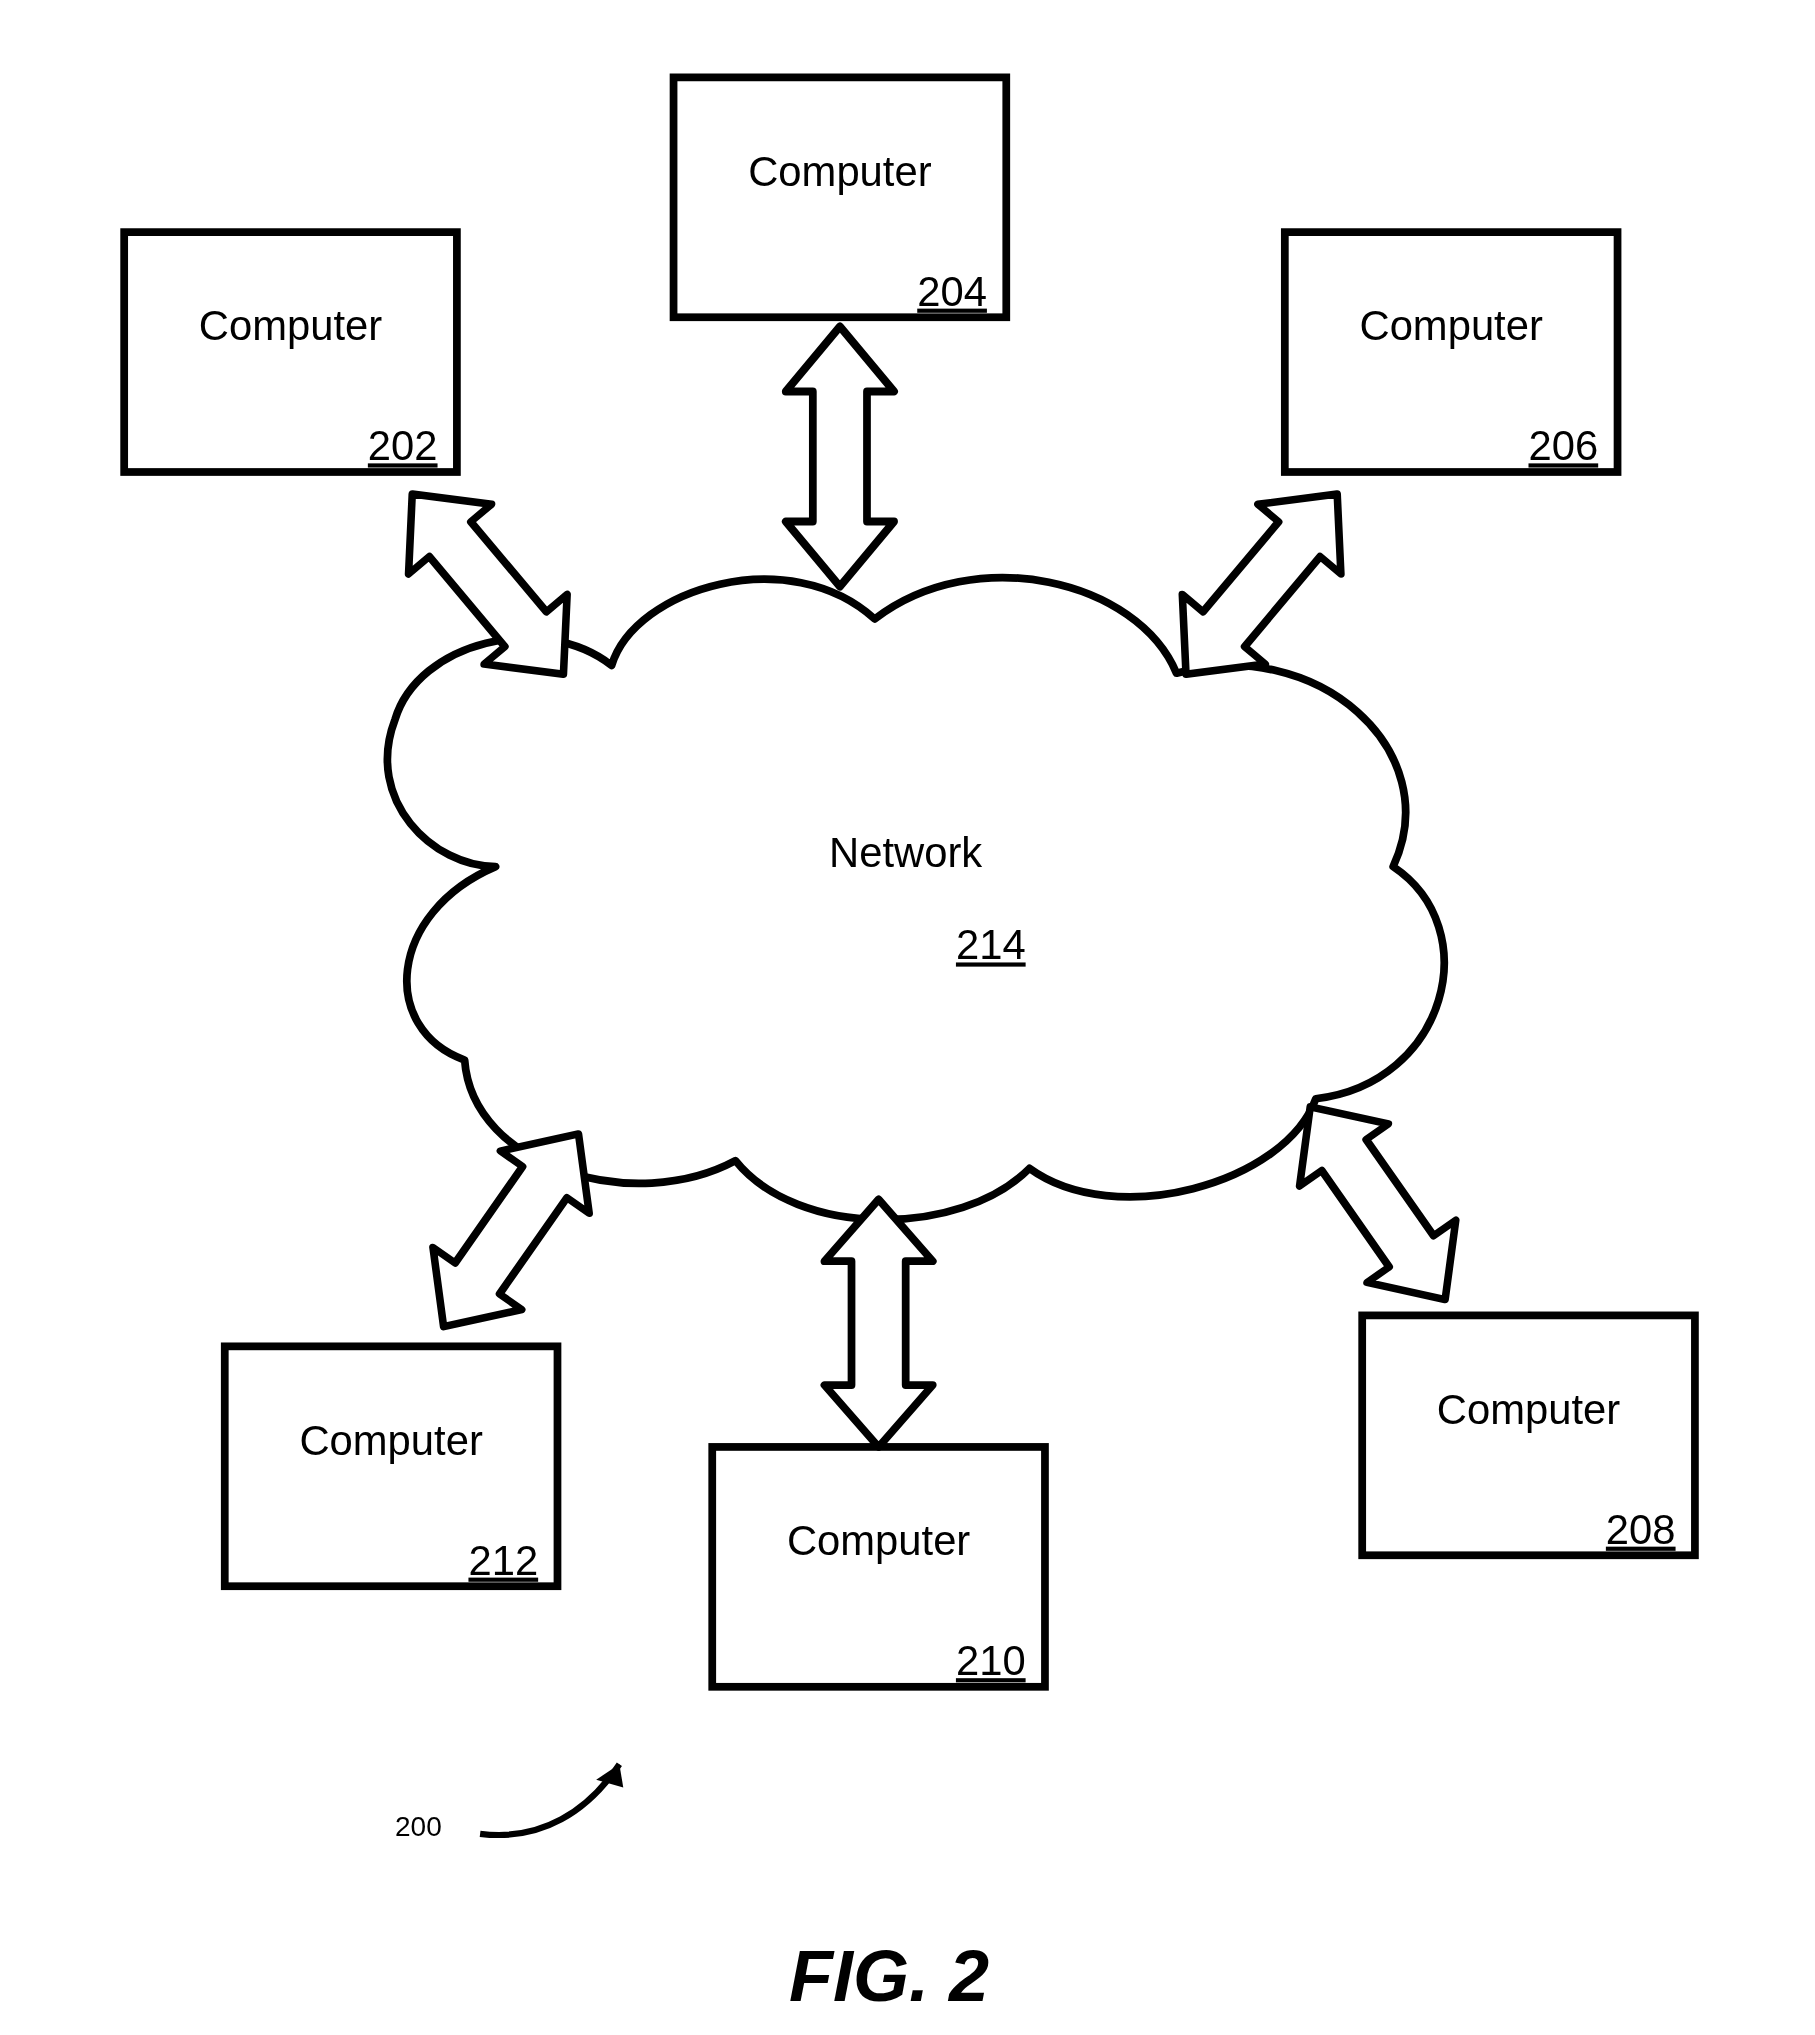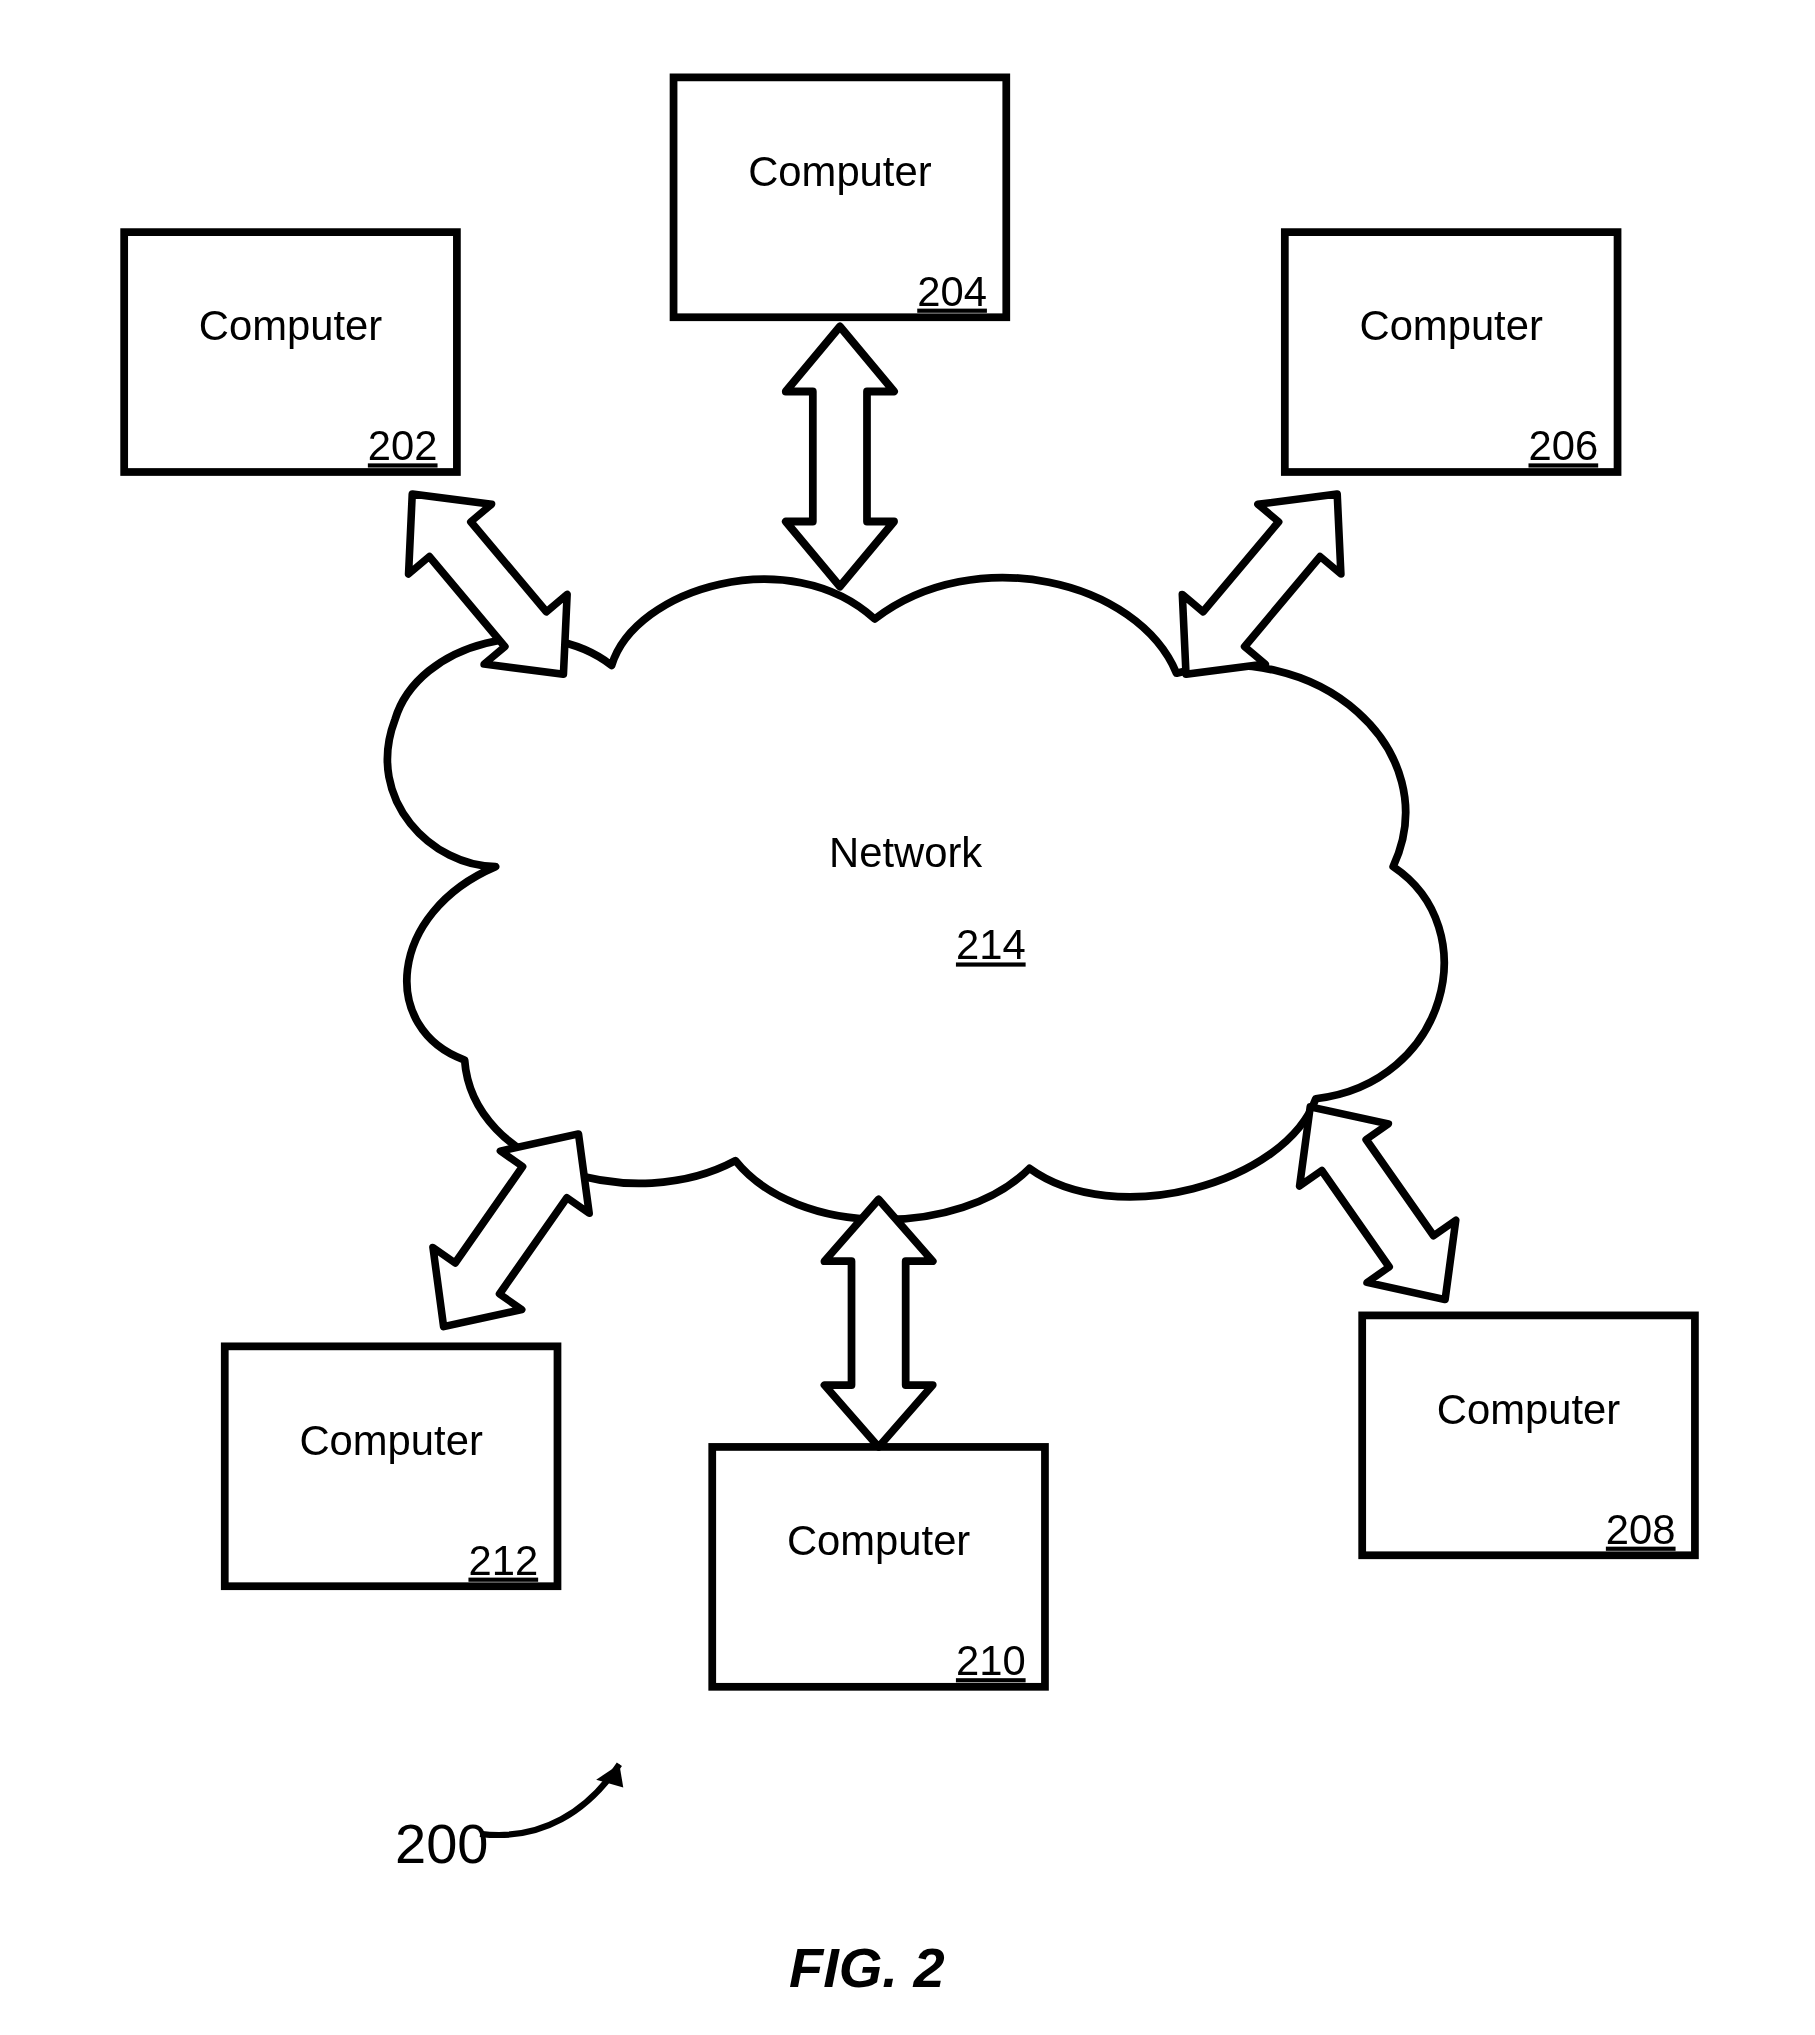--- a/index.html
+++ b/index.html
@@ -16,26 +16,26 @@
   svg.diagram {
     position: absolute;
     left: 0;
     top: 0;
   }
   .figlabel {
     position: absolute;
     font-family: Arial, Helvetica, sans-serif;
     font-weight: bold;
     font-style: italic;
-    font-size: 56px;
+    font-size: 72px;
   }
   .refnum {
     position: absolute;
     font-family: Arial, Helvetica, sans-serif;
-    font-size: 56px;
+    font-size: 28px;
   }
 </style>
 </head>
 <body>
 
 <div class="stage">
 
 <svg class="diagram" width="1816" height="2035" viewBox="0 0 2346 2630">
 
   <g>

